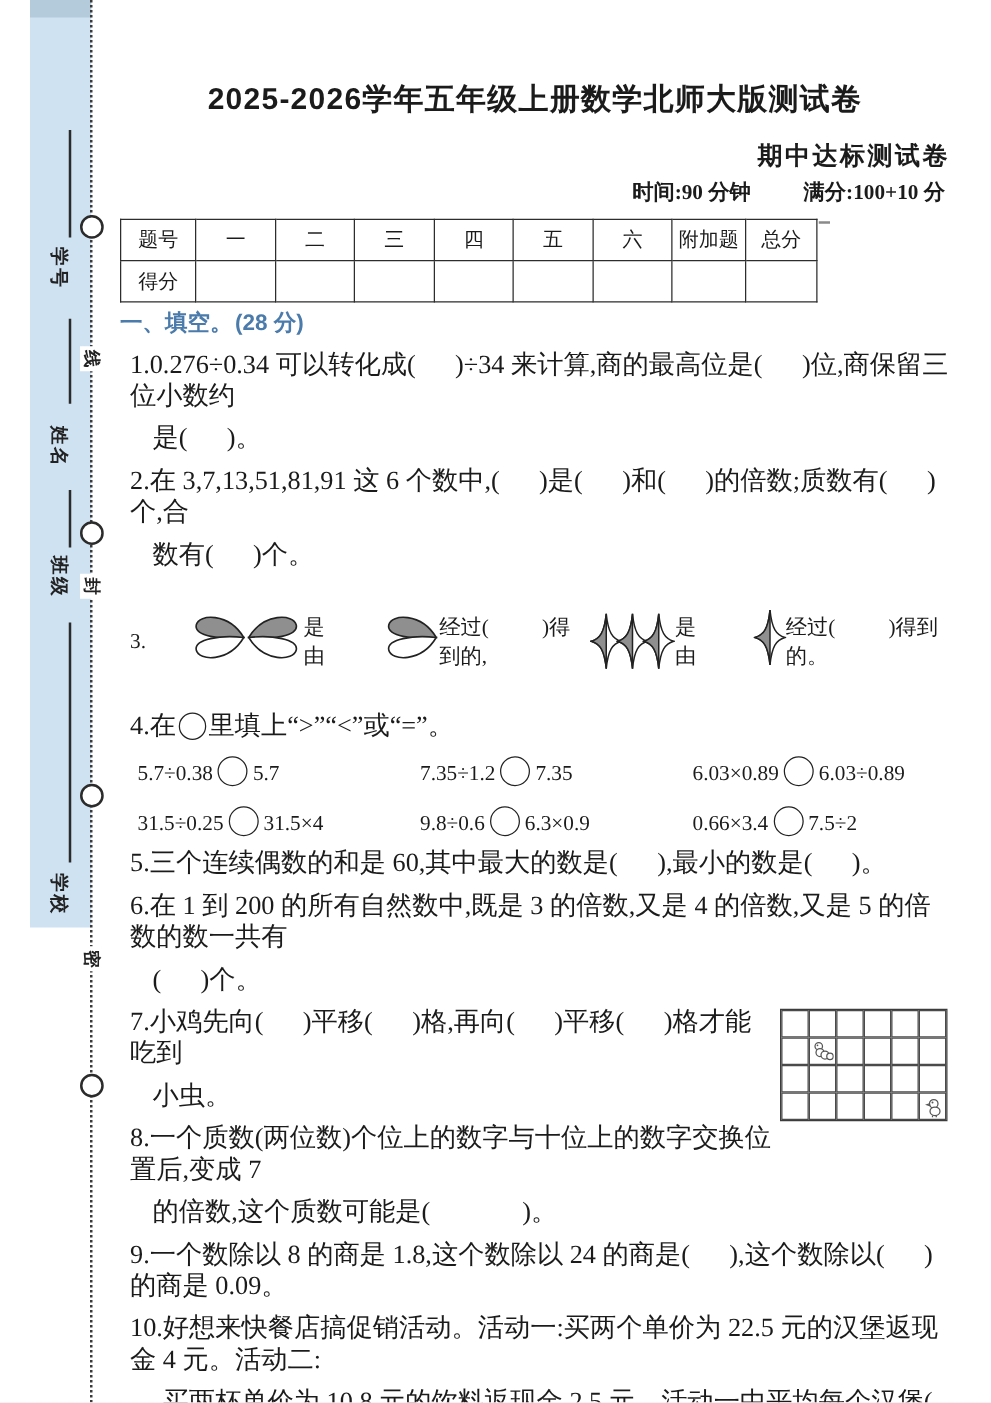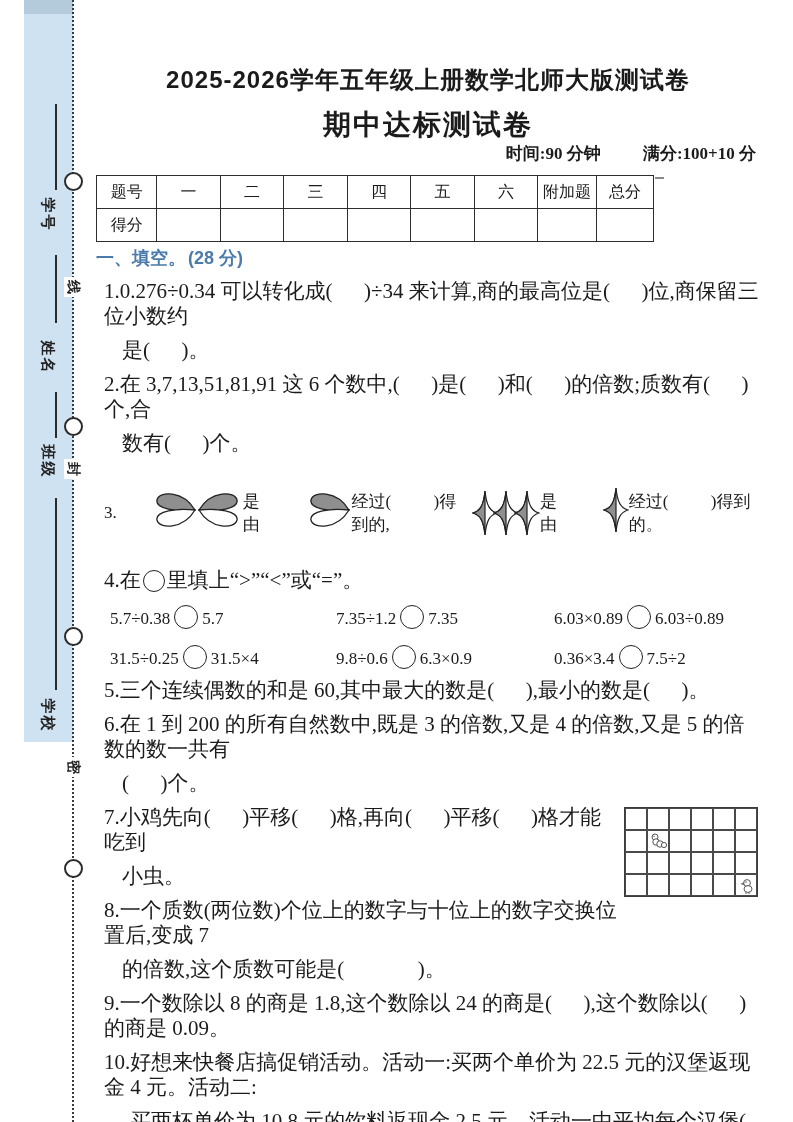--- a/index.html
+++ b/index.html
@@ -23,21 +23,21 @@
   .seal-char { position:absolute; left:63px; width:20px; text-align:center;
     font-family:"Liberation Sans","DejaVu Sans",sans-serif;
     font-size:14px; font-weight:700; color:#222; background:#fff;
     transform:rotate(90deg); }
   .scan-mark { position:absolute; left:655px; top:177px; width:9px; height:2px; background:#8a8a8a; }
 
   
   .main { position:absolute; left:96px; top:0; width:664px; }
   .title1 { margin:60px 0 0 0; text-align:center; font-size:24px; line-height:40px;
     font-weight:700; font-family:"Liberation Sans","DejaVu Sans",sans-serif; letter-spacing:1px; }
-  .title2 { margin:8px 0 0 0; text-align:center; font-size:28px; line-height:34px;
+  .title2 { margin:8px 0 0 0; text-align:right; font-size:20px; line-height:34px;
     font-weight:700; font-family:"Liberation Sans","DejaVu Sans",sans-serif; letter-spacing:2px; }
   .meta { text-align:right; font-weight:700; font-size:17px; padding-right:4px; }
   .meta span { margin-left:38px; }
   .score-table { margin-top:10px; border-collapse:collapse; width:558px;
     font-size:16px; }
   .score-table td { border:1.6px solid #2d2d2d; height:32px; text-align:center; padding:0; }
   .score-table td.c0 { width:70px; }
   .score-table td.cq { width:74px; }
   .score-table td.c7 { width:68px; }
   .score-table td.c8 { width:66px; }
@@ -202,21 +202,21 @@
     </div>
 
     <p class="q"><span>4.在</span><span class="ring sm"></span><span>里填上“&gt;”“&lt;”或“=”。</span></p>
 
     <div class="cmp-grid">
       <div class="cmp-item"><span>5.7÷0.38</span><span class="ring"></span><span>5.7</span></div>
       <div class="cmp-item"><span>7.35÷1.2</span><span class="ring"></span><span>7.35</span></div>
       <div class="cmp-item"><span>6.03×0.89</span><span class="ring"></span><span>6.03÷0.89</span></div>
       <div class="cmp-item"><span>31.5÷0.25</span><span class="ring"></span><span>31.5×4</span></div>
       <div class="cmp-item"><span>9.8÷0.6</span><span class="ring"></span><span>6.3×0.9</span></div>
-      <div class="cmp-item"><span>0.36×3.4</span><span class="ring"></span><span>7.5÷2</span></div>
+      <div class="cmp-item"><span>0.66×3.4</span><span class="ring"></span><span>7.5÷2</span></div>
     </div>
 
     <p class="q">5.三个连续偶数的和是 60,其中最大的数是(      ),最小的数是(      )。</p>
     <p class="q">6.在 1 到 200 的所有自然数中,既是 3 的倍数,又是 4 的倍数,又是 5 的倍数的数一共有</p>
     <p class="q cont">(      )个。</p>
 
     <div class="q7wrap">
       <p class="q narrow">7.小鸡先向(      )平移(      )格,再向(      )平移(      )格才能吃到</p>
       <p class="q cont narrow">小虫。</p>
       <div class="move-grid">

